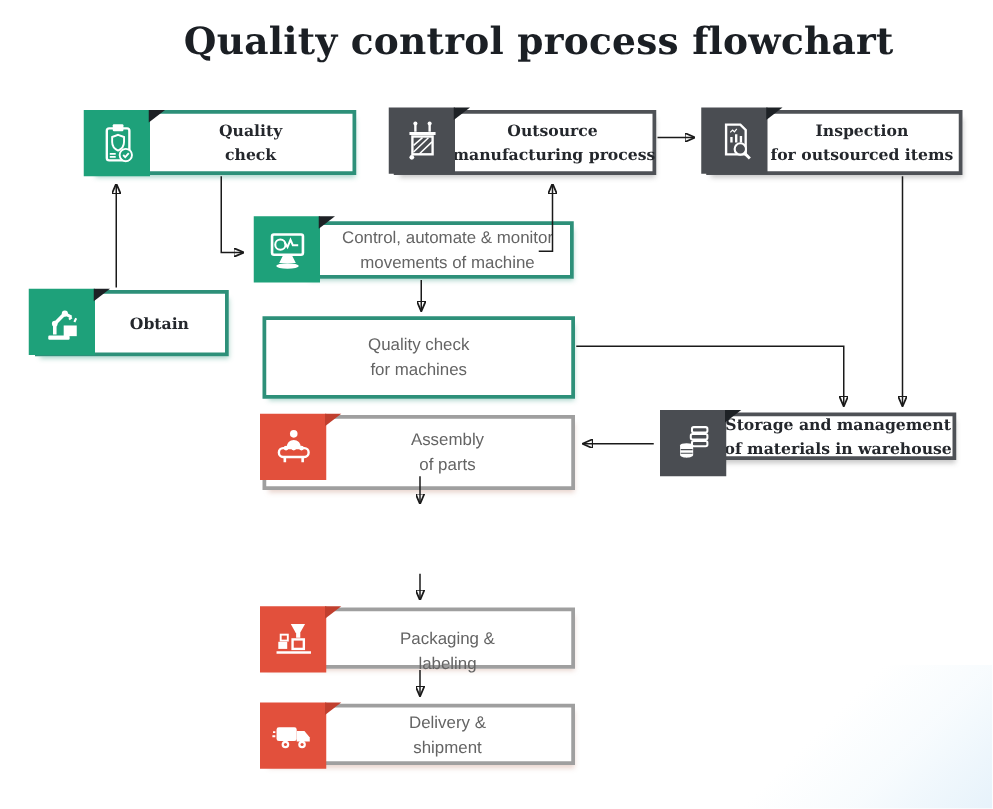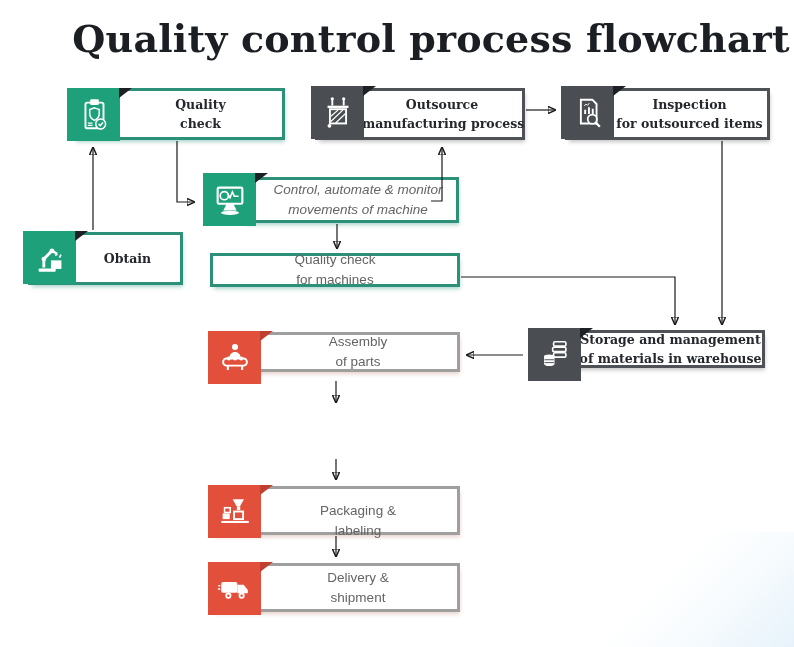--- a/index.html
+++ b/index.html
@@ -1,19 +1,19 @@
 <!DOCTYPE html>
 <html style="--green: #1ea17a; --dark-gray: #4a4d52; --red: #e2503c; --red-fold: #c13f2e; --fold: #1d2125; --teal-border: #2d9079; --gray-border: #9f9f9f; --dark-border: #4e5156; --serif-text: #24272c; --sans-text: #646464; --arrow: #1a1a1a; --title: #1b1f24;"><head>
 <meta charset="utf-8">
 <style>
   html,body{margin:0;padding:0;background:#fff;}
   .stage{position:relative;width:794px;height:647px;background:#fff;overflow:hidden;
          font-family:"Liberation Sans",sans-serif;}
   .title{position:absolute;top:16px;left:0;width:100%;box-sizing:border-box;padding-left:68px;
-         text-align:center;font-family:"DejaVu Serif",serif;font-weight:bold;font-size:38px;
+         text-align:center;font-family:"DejaVu Serif",serif;font-weight:bold;font-size:30px;
          color:var(--title,#1b1f24);letter-spacing:.2px;}
   .node{position:absolute;background:#fff;border:3px solid #701a75;box-sizing:border-box;
         display:flex;flex-direction:column;justify-content:center;text-align:center;z-index:2;}
   .node .label{width:100%;box-sizing:border-box;}
   .label span{display:block;white-space:nowrap;}
   .t-serif .label{font-family:"DejaVu Serif",serif;font-weight:bold;font-size:12.5px;
                   line-height:19px;color:var(--serif-text,#24272c);}
   .t-sans .label{font-family:"Liberation Sans",sans-serif;font-size:13.5px;
                  line-height:20px;color:var(--sans-text,#646464);}
   .b-teal{border-color:var(--teal-border,#2d9079);box-shadow:2px 4px 4px -2px rgba(46,150,125,.40);}
@@ -25,24 +25,24 @@
   .icon .fold{position:absolute;top:0;right:-12px;width:0;height:0;
         border-top:10px solid var(--fold,#1d2125);border-right:13px solid transparent;}
   .icon.green{background:var(--green,#1ea17a);}
   .icon.dark{background:var(--dark-gray,#4a4d52);}
   .icon.red{background:var(--red,#e2503c);}
   .icon.red .fold{border-top-color:var(--red-fold,#c13f2e);}
   
   #n0{left:72px;top:88px;width:213px;height:52px;}   #n0 .label{padding-left:44px;}
   #n1{left:315px;top:88px;width:210px;height:52px;}  #n1 .label{padding-left:44px;}
   #n2{left:565px;top:88px;width:205px;height:52px;}  #n2 .label{padding-left:44px;}
-  #n3{left:243px;top:177px;width:216px;height:46px;} #n3 .label{padding-left:14px;font-style:italic;}
+  #n3{left:243px;top:177px;width:216px;height:46px;} #n3 .label{padding-left:14px;}
   #n4{left:28px;top:232px;width:155px;height:53px;}  #n4 .label{padding-left:44px;}
-  #n5{left:210px;top:253px;width:250px;height:34px;}
-  #n6{left:210px;top:332px;width:250px;height:40px;} #n6 .label{padding-left:46px;}
+  #n5{left:210px;top:253px;width:250px;height:66px;}
+  #n6{left:210px;top:332px;width:250px;height:60px;} #n6 .label{padding-left:46px;}
   #n7{left:530px;top:330px;width:235px;height:38px;} #n7 .label{padding-left:46px;}
   #n8{left:210px;top:409px;width:250px;height:49px;} #n8 .label{padding-left:46px;}
   #n9{left:210px;top:486px;width:250px;height:49px;} #n9 .label{padding-left:46px;margin-top:20px;}
   #n10{left:210px;top:563px;width:250px;height:49px;}#n10 .label{padding-left:46px;}
   
   #n0 .icon{left:-8px;top:-3px;}  #n1 .icon{left:-7px;top:-5px;}  #n2 .icon{left:-7px;top:-5px;}
   #n3 .icon{left:-43px;top:-7px;} #n4 .icon{left:-8px;top:-4px;}  #n6 .icon{left:-5px;top:-4px;}
   #n7 .icon{left:-5px;top:-5px;}  #n8 .icon{left:-5px;top:-4px;}  #n9 .icon{left:-5px;top:-4px;}
   #n10 .icon{left:-5px;top:-4px;}
   .arrows{position:absolute;left:0;top:0;z-index:4;pointer-events:none;}

